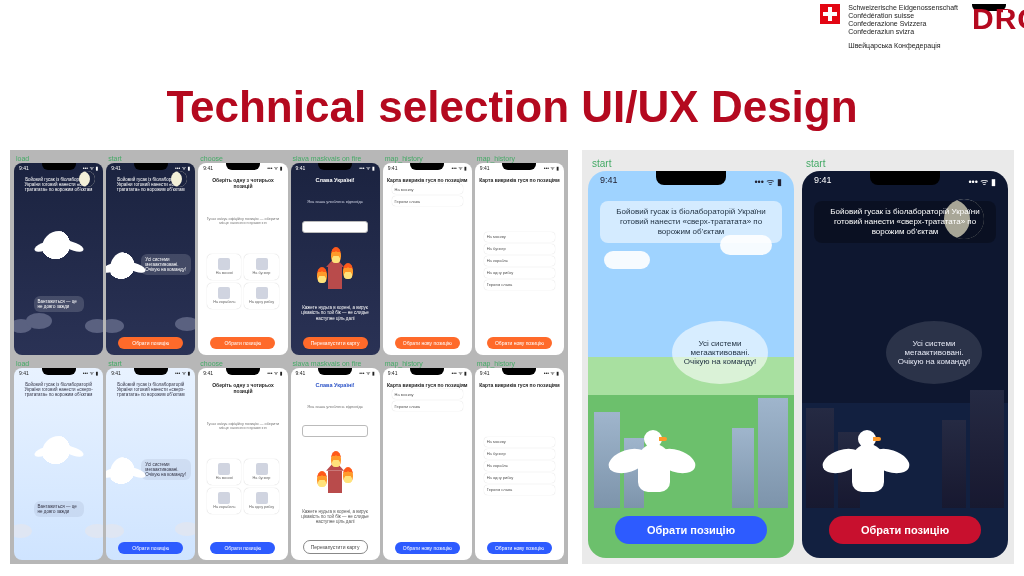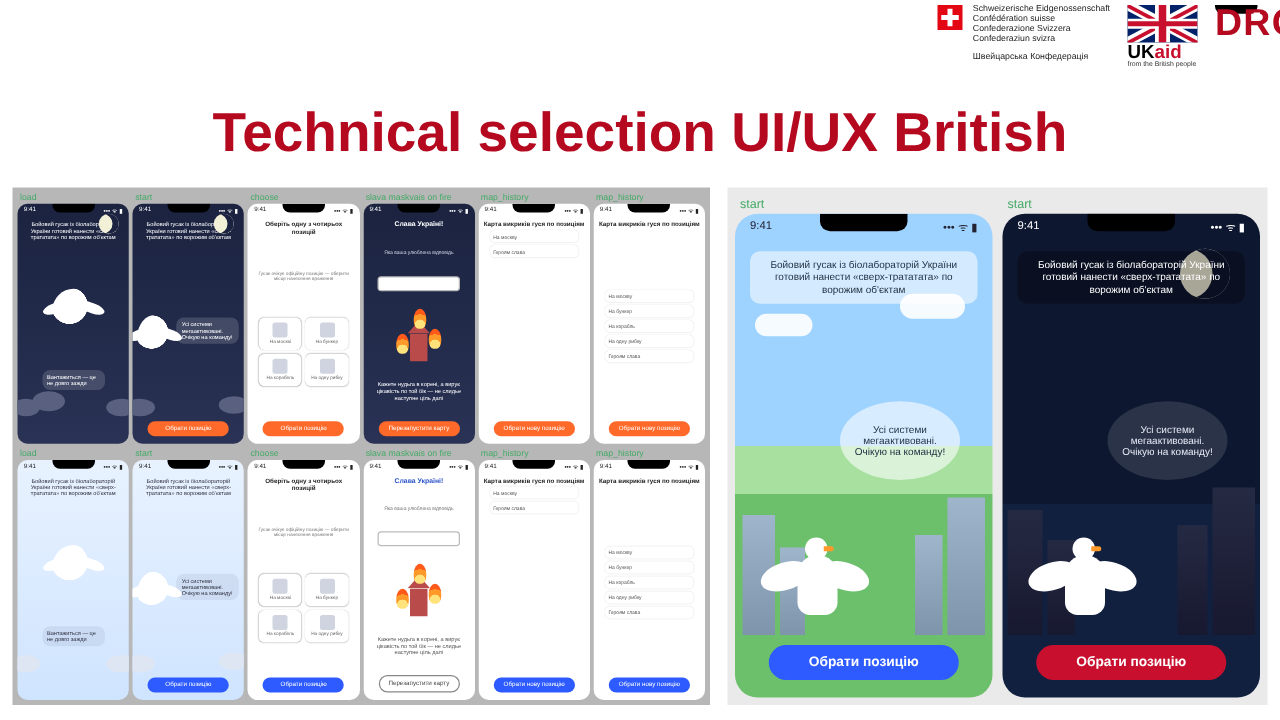--- a/index.html
+++ b/index.html
@@ -138,38 +138,24 @@
   <div class="swiss-block">
     <div class="swiss-flag"></div>
     <div class="swiss-text">
       <div>Schweizerische Eidgenossenschaft</div>
       <div>Confédération suisse</div>
       <div>Confederazione Svizzera</div>
       <div>Confederaziun svizra</div>
       <div class="sub">Швейцарська Конфедерація</div>
     </div>
   </div>
-  <div class="ukaid">
-    <div class="ukaid-flag">
-      <div class="d1"></div>
-        <div class="d2"></div>
-        <div class="d1r"></div>
-        <div class="d2r"></div>
-      <div class="cv"></div>
-        <div class="ch"></div>
-        <div class="cvr"></div>
-        <div class="chr"></div>
-    </div>
-    <div class="ukaid-label"><span>UK</span><span class="red">aid</span></div>
-    <div class="ukaid-sub">from the British people</div>
-  </div>
   <div class="drc-logo"><span class="notch">DRC</span></div>
 </div>
 
-<h1 class="page-title">Technical selection UI/UX British</h1>
+<h1 class="page-title">Technical selection UI/UX Design</h1>
 
 <div class="gallery-left">
 
   <div class="row6">
 
     <div class="thumb">
       <div class="thumb-label">load</div>
       <div class="phone dark">
           <div class="notch"></div>
         <div class="status">

